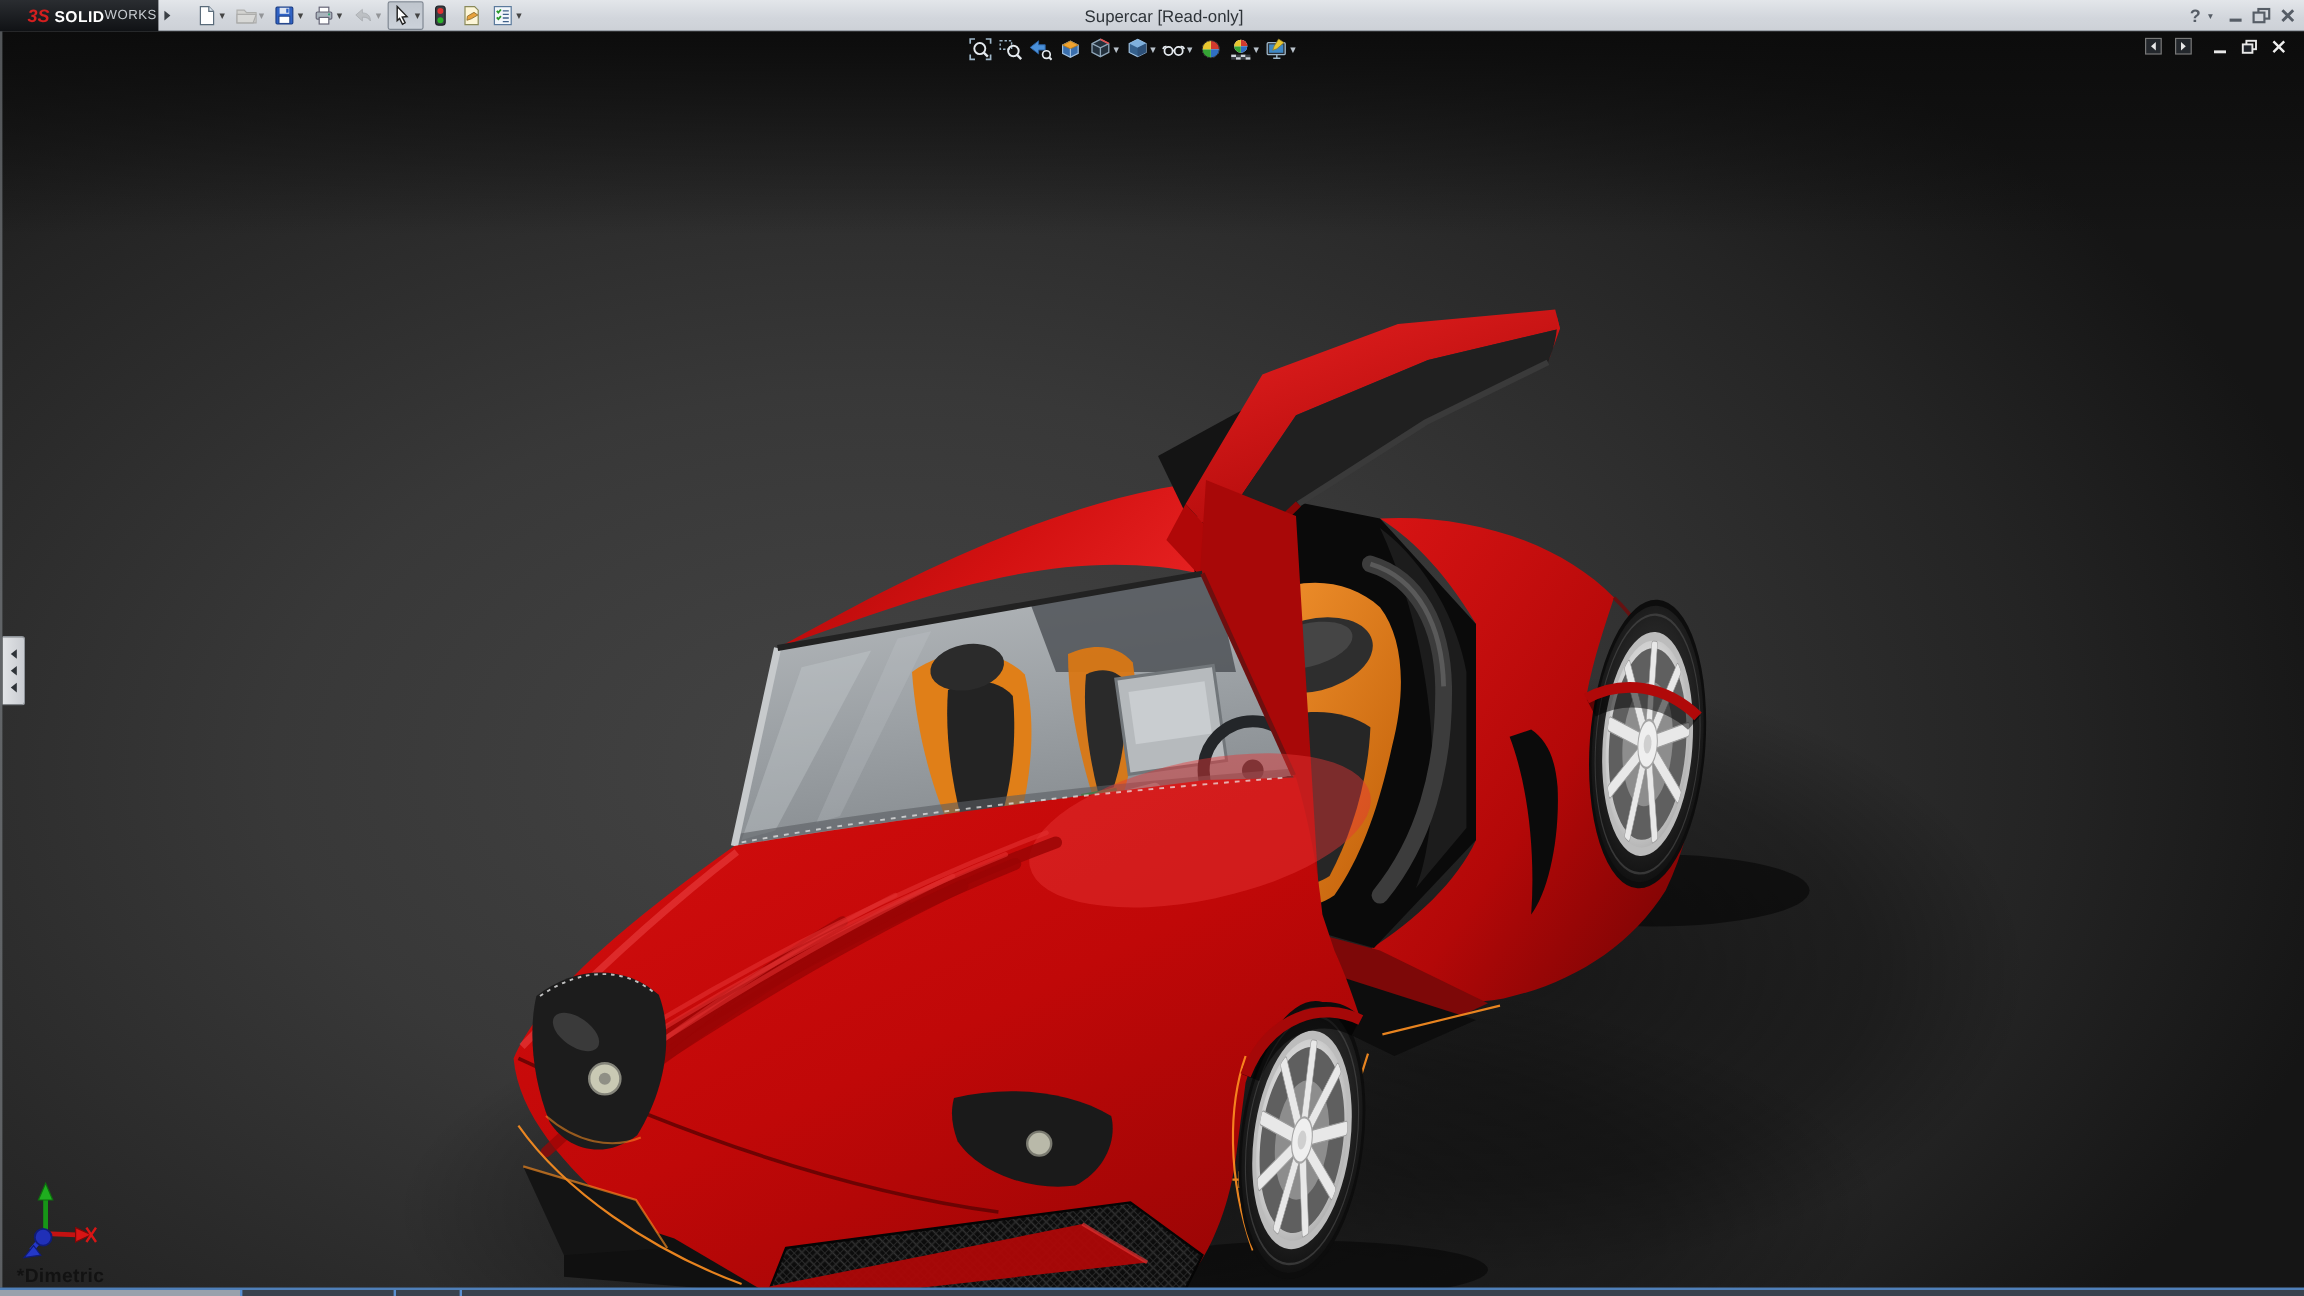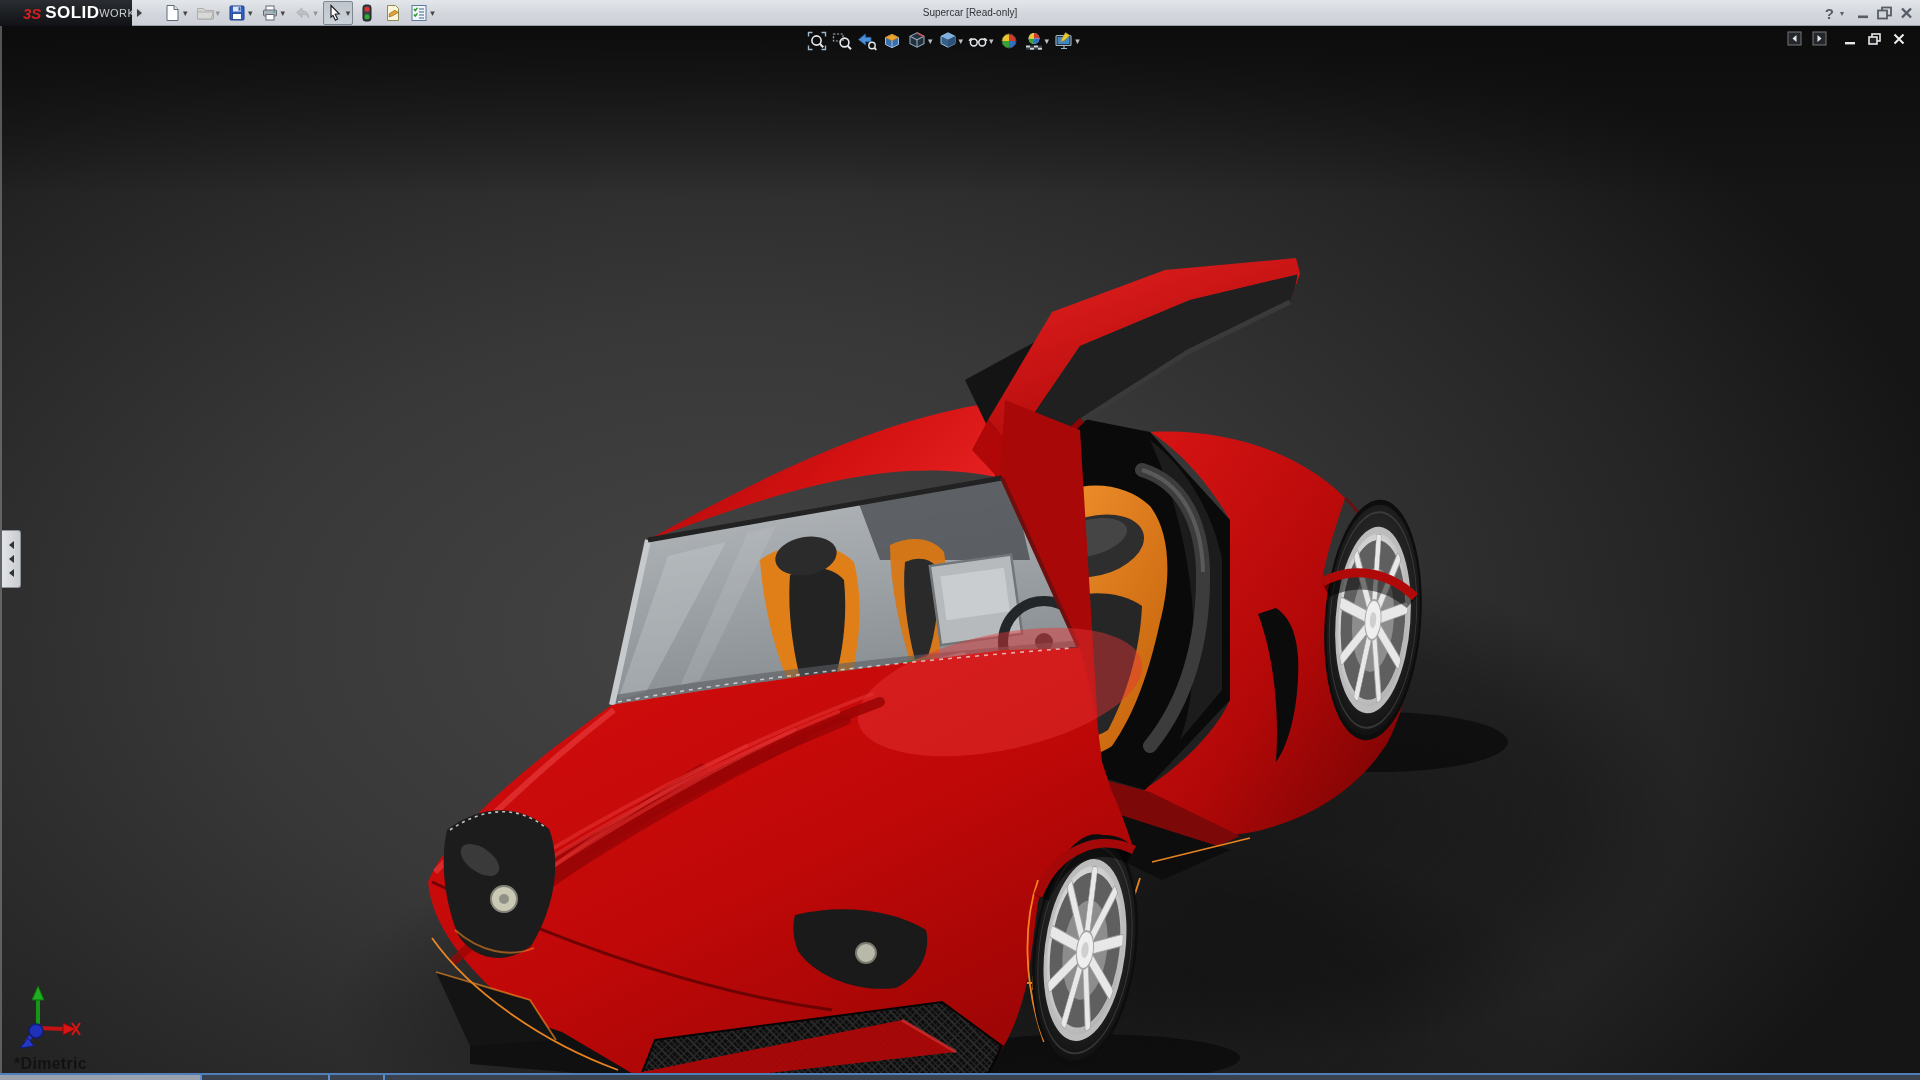--- a/index.html
+++ b/index.html
@@ -6,35 +6,35 @@
   *{box-sizing:border-box;}
   body{font-family:"Liberation Sans","DejaVu Sans",sans-serif;width:1920px;height:1080px;overflow:hidden;position:relative;}
 
   
   .titlebar{position:absolute;left:0;top:0;width:1920px;height:26px;
     background:linear-gradient(#e3e6ea,#d2d6dc 60%,#cdd1d7);
     border-bottom:1px solid #9aa0a8;z-index:50;}
   .logo-block{position:absolute;left:0;top:0;width:132px;height:26px;
     background:linear-gradient(#2a2d31,#101215);display:flex;align-items:center;padding-left:23px;}
   .logo-mark{color:#d41f1f;font-weight:bold;font-style:italic;font-size:15px;letter-spacing:0;margin-right:4px;}
-  .logo-bold{color:#fff;font-weight:bold;font-size:17px;letter-spacing:.4px;}
+  .logo-bold{color:#fff;font-weight:bold;font-size:13px;letter-spacing:.4px;}
   .logo-light{color:#c9cdd2;font-weight:normal;font-size:11px;letter-spacing:.4px;}
   .logo-flyout{position:absolute;left:133px;top:0;width:12px;height:26px;display:flex;align-items:center;justify-content:center;}
   .logo-flyout .tri{width:0;height:0;border-left:5px solid #3a3f45;border-top:4px solid transparent;border-bottom:4px solid transparent;}
 
   .main-toolbar{position:absolute;left:160px;top:0;height:26px;display:flex;align-items:center;gap:2px;}
   .tb-btn{display:flex;align-items:center;height:24px;padding:0 2px;border:1px solid transparent;}
   .tb-btn .ic{width:18px;height:18px;display:inline-block;}
   .tb-btn svg{display:block;}
   .tb-caret{font-size:9px;color:#444;margin-left:2px;line-height:1;}
   .tb-btn.disabled{opacity:.45;filter:grayscale(.8);}
   .tb-btn.pressed{background:linear-gradient(#bfc5cd,#ccd2da);border:1px solid #7f8792;border-radius:2px;}
 
   .title-text{position:absolute;left:0;right:0;top:0;height:26px;text-align:center;
-    line-height:26px;font-size:10px;color:#2e3338;pointer-events:none;padding-left:20px;}
+    line-height:26px;font-size:14px;color:#2e3338;pointer-events:none;padding-left:20px;}
 
   .titlebar-controls{position:absolute;right:6px;top:0;height:26px;display:flex;align-items:center;gap:6px;}
   .tbc{display:flex;align-items:center;justify-content:center;height:22px;color:#565d66;}
 
   
   .viewport{position:absolute;left:0;top:26px;width:1920px;height:1054px;
     background:
       radial-gradient(ellipse 1250px 780px at 38% 58%, #444444 0%, #383838 40%, #242424 78%, #151515 100%),
       #1a1a1a;
     overflow:hidden;}

